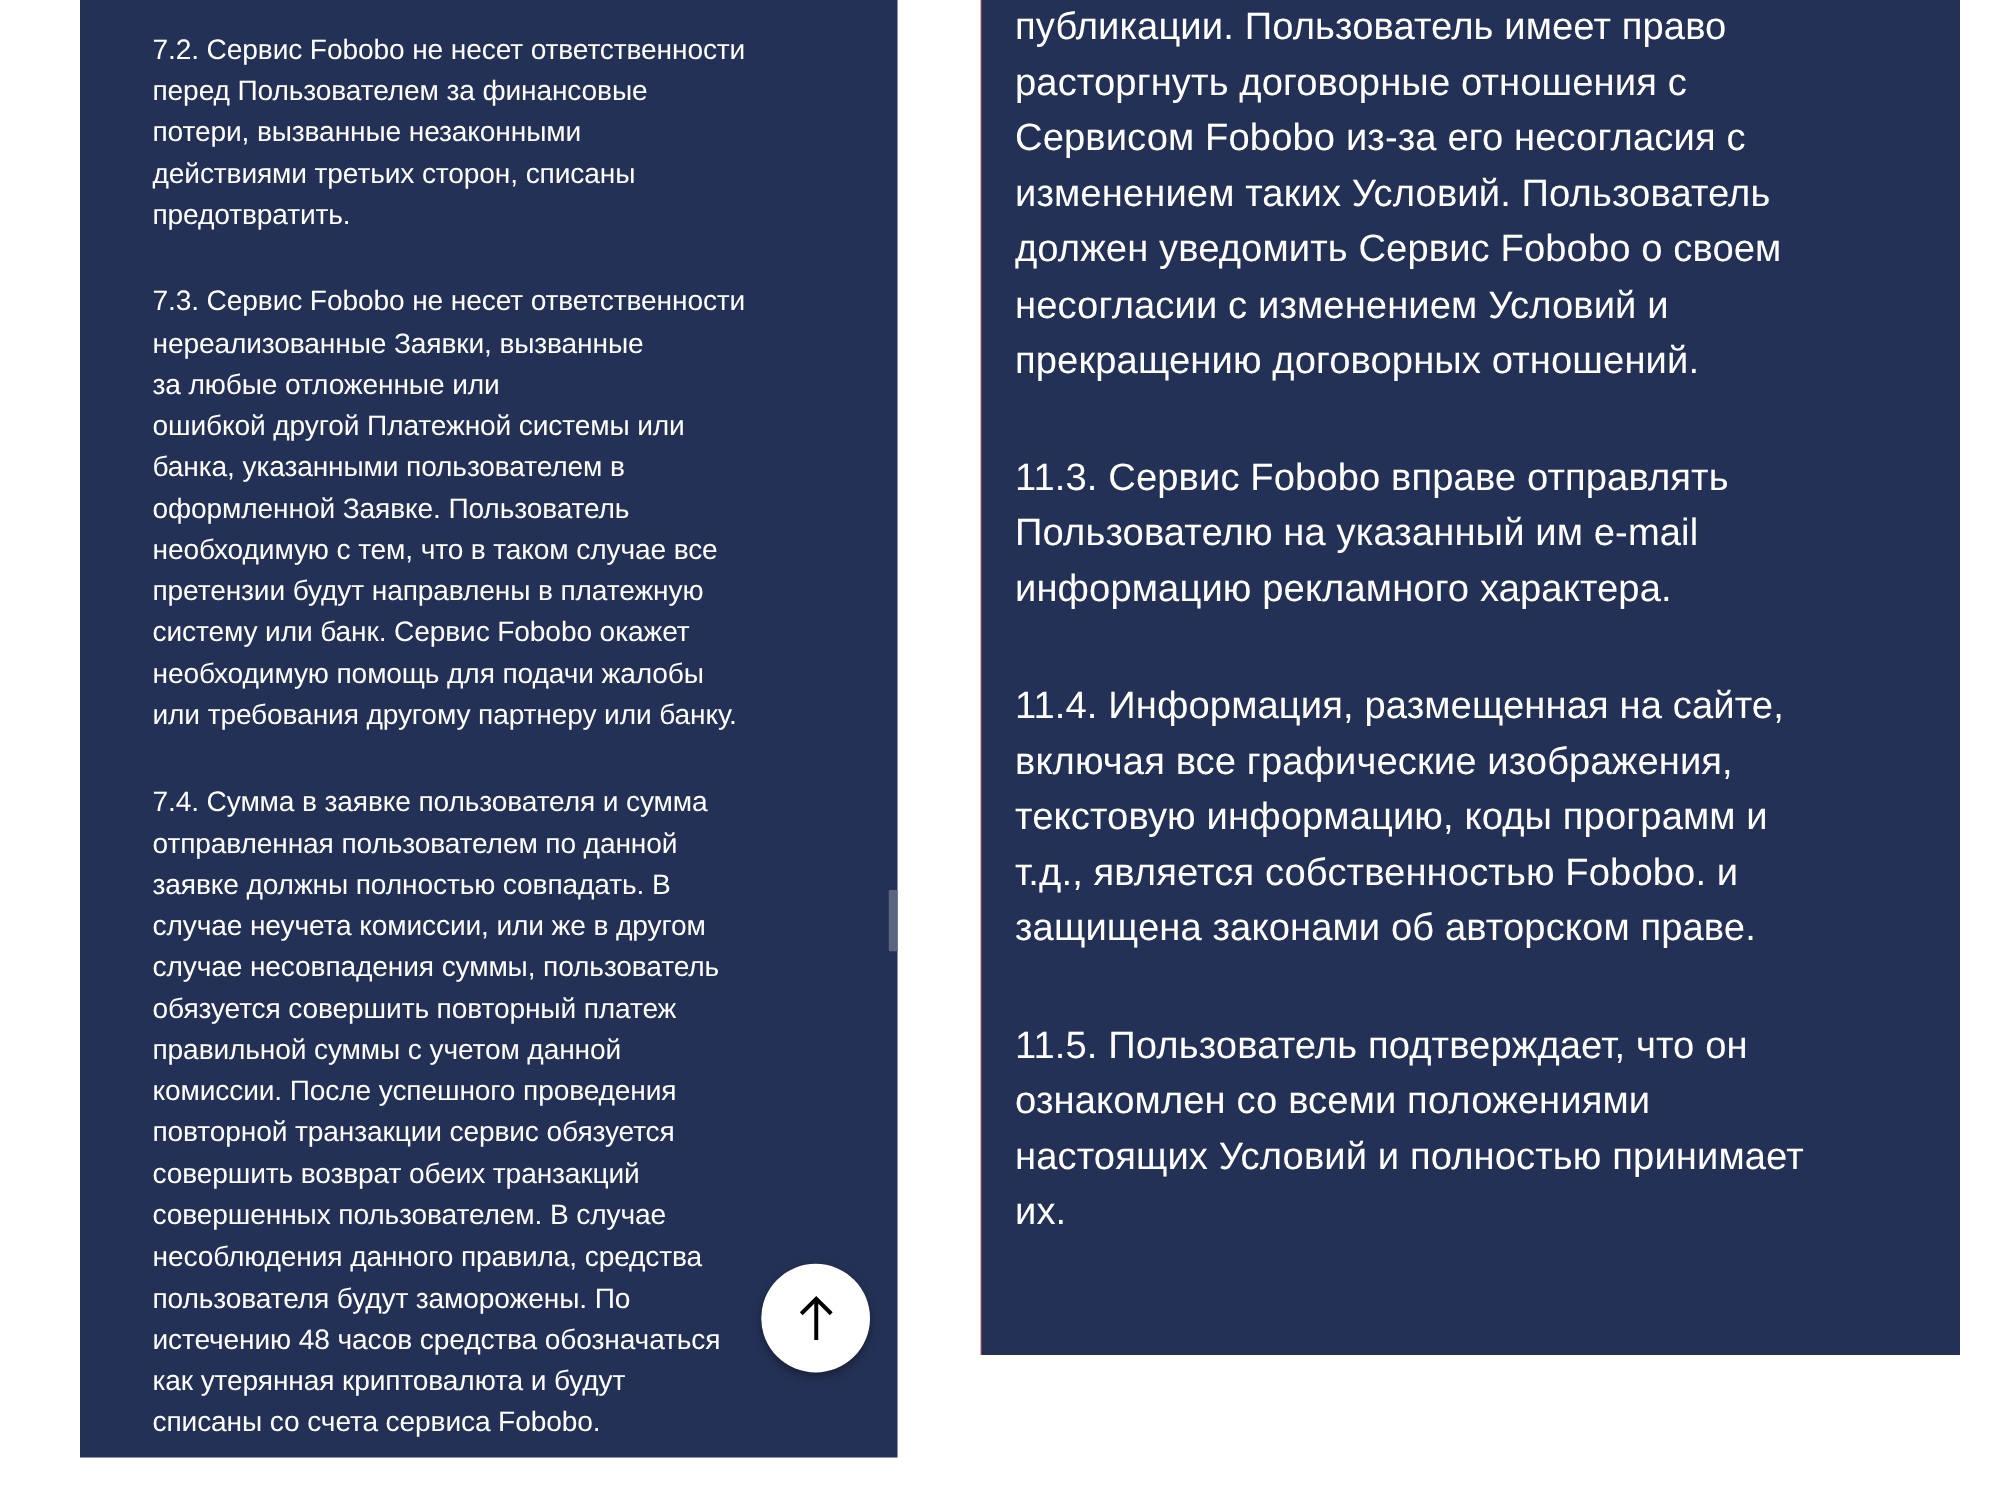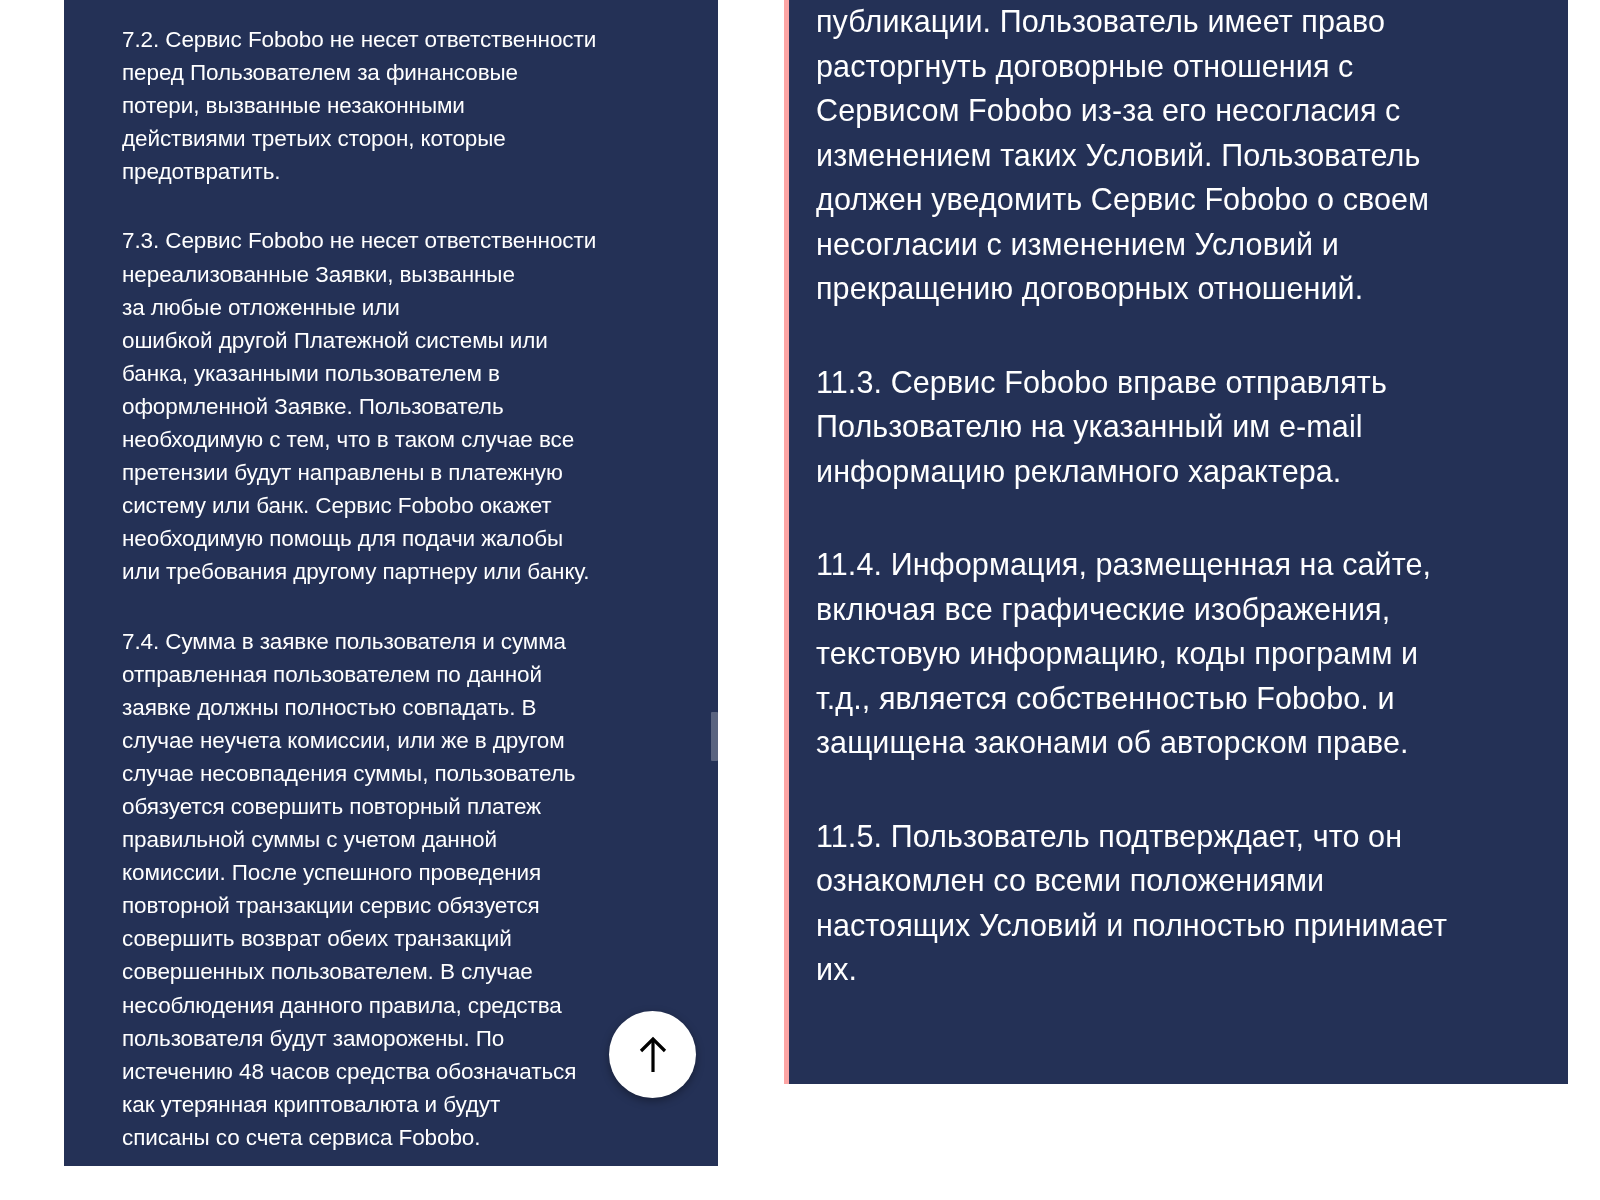--- a/index.html
+++ b/index.html
@@ -23,21 +23,21 @@
     }
     #left-panel {
       left: 64px;
       width: 654px;
       height: 1166px;
     }
     #right-panel {
       left: 784px;
       width: 784px;
       height: 1084px;
-      border-left: 5px solid #fca5a5;
+      border-left: 1px solid #fca5a5;
     }
     .left-content {
       position: absolute;
       left: 54px;
       top: 23px;
       width: 560px;
       font-size: 22.5px;
       line-height: 33.1px;
       letter-spacing: -0.1px;
     }
@@ -84,21 +84,21 @@
   </style>
 </head>
 <body>
 
 <div id="left-panel" class="panel">
   <div class="left-content">
     <p>
       <span class="line">7.2. Сервис Fobobo не несет ответственности</span>
       <span class="line">перед Пользователем за финансовые</span>
       <span class="line">потери, вызванные незаконными</span>
-      <span class="line">действиями третьих сторон, которые</span>
+      <span class="line">действиями третьих сторон, списаны</span>
       <span class="line">предотвратить.</span>
     </p>
     <p>
       <span class="line">7.3. Сервис Fobobo не несет ответственности</span>
       <span class="line">нереализованные Заявки, вызванные</span>
       <span class="line">за любые отложенные или</span>
       <span class="line">ошибкой другой Платежной системы или</span>
       <span class="line">банка, указанными пользователем в</span>
       <span class="line">оформленной Заявке. Пользователь</span>
       <span class="line">необходимую с тем, что в таком случае все</span>

